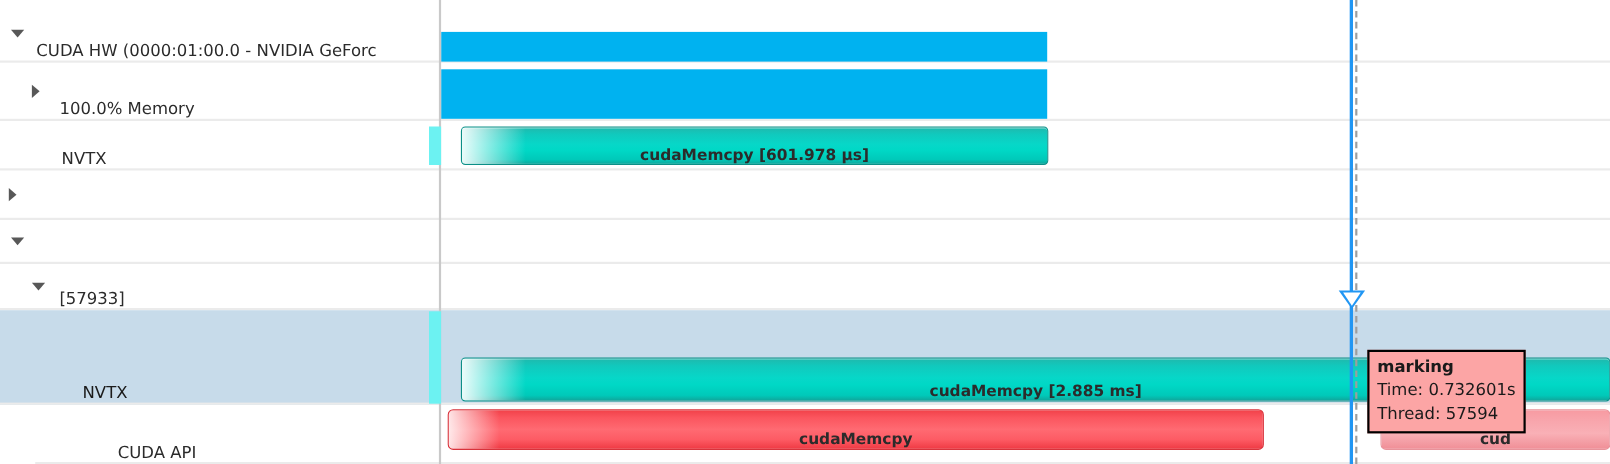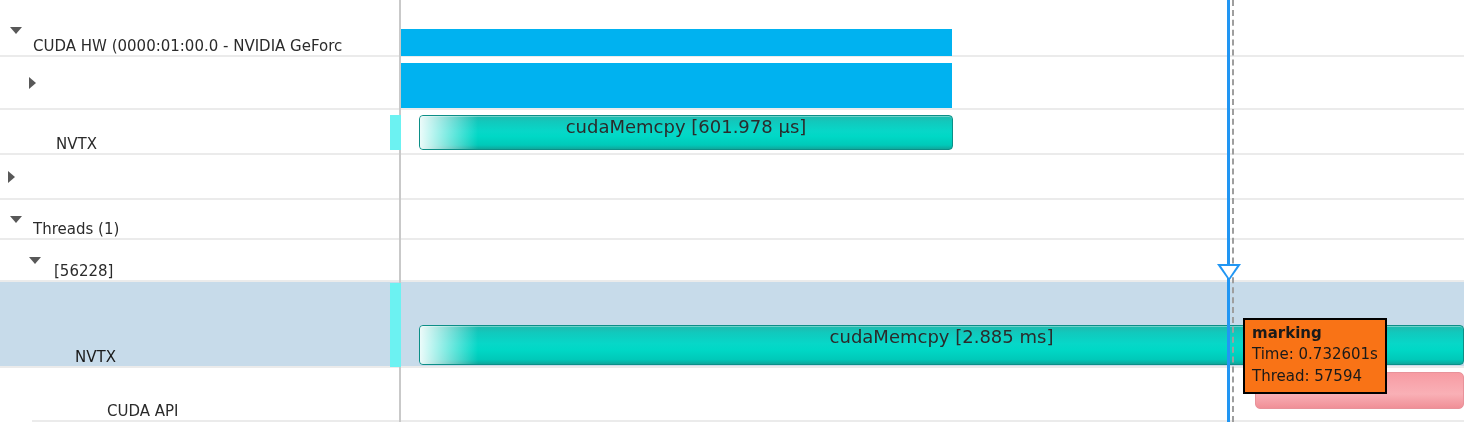--- a/index.html
+++ b/index.html
@@ -75,27 +75,28 @@
   #timeline {
     position: absolute;
     left: 401px; top: 0;
     width: 1063px; height: 422px;
     overflow: hidden;
   }
 
   .bar {
     position: absolute;
     border-radius: 3px;
-    font-size: 18px;
+    font-size: 14px;
     color: #2b2b2b;
     display: flex;
-    align-items: flex-start;
+    align-items: flex-end;
     justify-content: center;
     white-space: nowrap;
     overflow: hidden;
+    font-weight: bold;
   }
 
   
   .bar.blue {
     background: #00b2f0;
     border-radius: 0;
   }
 
   
   .bar.teal {
@@ -178,21 +179,21 @@
     width: 0; height: 0;
     border-left: 8px solid transparent;
     border-right: 8px solid transparent;
     border-top: 12px solid #ffffff;
   }
 
   
   #tooltip {
     position: absolute;
     left: 1243px; top: 318px;
-    background: #f97316;
+    background: #fca5a5;
     border: 2px solid #000000;
     padding: 3px 7px 5px 7px;
     z-index: 80;
     font-size: 15px;
     color: #1a1a1a;
     line-height: 1.42;
     white-space: nowrap;
   }
   #tooltip .tip-title { font-weight: bold; }
 </style>
@@ -203,39 +204,39 @@
 
   <div id="tree">
       <div class="row" style="top: 5px; height: 52px;">
         <span class="twisty open" style="left: 10px;"></span>
         <div class="row-label" style="left: 33px; width: 366px;">
           <span class="txt">CUDA HW (0000:01:00.0 - NVIDIA GeForc</span>
         </div>
       </div>
       <div class="row" style="top: 57px; height: 53px;">
         <span class="twisty closed" style="left: 29px;"></span>
+        <div class="row-label" style="left: 54px; width: 345px;">
+          <span class="txt">100.0% Memory</span>
+        </div>
       </div>
       <div class="row" style="top: 110px; height: 45px;">
         <div class="row-label" style="left: 56px; width: 343px;">
           <span class="txt">NVTX</span>
         </div>
       </div>
       <div class="row" style="top: 155px; height: 45px;">
         <span class="twisty closed" style="left: 8px;"></span>
       </div>
       <div class="row" style="top: 200px; height: 40px;">
         <span class="twisty open" style="left: 10px;"></span>
-        <div class="row-label" style="left: 33px; width: 366px;">
-          <span class="txt">Threads (1)</span>
-        </div>
       </div>
       <div class="row" style="top: 240px; height: 42px;">
         <span class="twisty open" style="left: 29px;"></span>
         <div class="row-label" style="left: 54px; width: 345px;">
-          <span class="txt">[56228]</span>
+          <span class="txt">[57933]</span>
         </div>
       </div>
       <div class="row selected" style="top: 282px; height: 86px;">
         <div class="row-label" style="left: 75px; width: 324px;">
           <span class="txt">NVTX</span>
         </div>
       </div>
       <div class="row" style="top: 368px; height: 54px; margin-left: 32px;">
         <div class="row-label" style="left: 75px; width: 324px;">
           <span class="txt">CUDA API</span>
@@ -250,20 +251,23 @@
         <span class="lbl"></span>
       </div>
       <div class="bar blue" style="left: 0px; top: 63px; width: 551px; height: 45px;">
         <span class="lbl"></span>
       </div>
       <div class="bar teal" style="left: 18px; top: 115px; width: 534px; height: 35px;">
         <span class="lbl">cudaMemcpy [601.978 µs]</span>
       </div>
       <div class="bar teal" style="left: 18px; top: 325px; width: 1045px; height: 40px;">
         <span class="lbl">cudaMemcpy [2.885 ms]</span>
+      </div>
+      <div class="bar red" style="left: 6px; top: 372px; width: 742px; height: 37px;">
+        <span class="lbl">cudaMemcpy</span>
       </div>
       <div class="bar red faded" style="left: 854px; top: 372px; width: 209px; height: 37px;">
         <span class="lbl">cud</span>
       </div>
     </div>
 
   <div id="stubs">
       <div class="stub" style="left: 390px; top: 115px; width: 11px; height: 35px;"></div>
       <div class="stub" style="left: 390px; top: 283px; width: 11px; height: 84px;"></div>
     </div>

